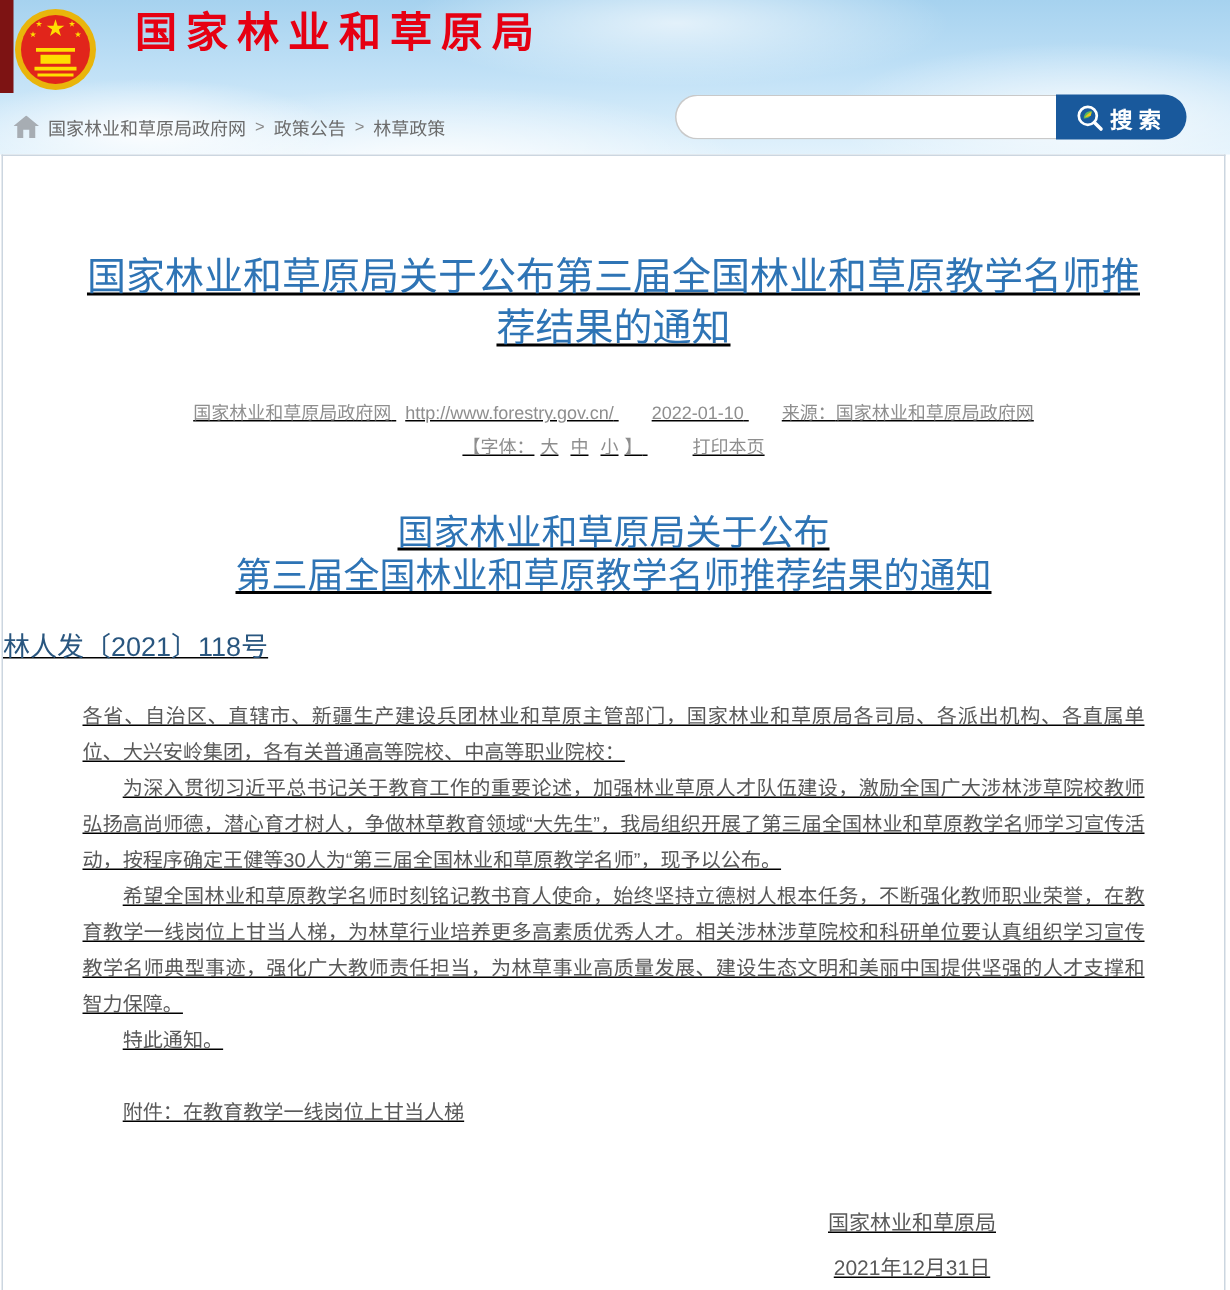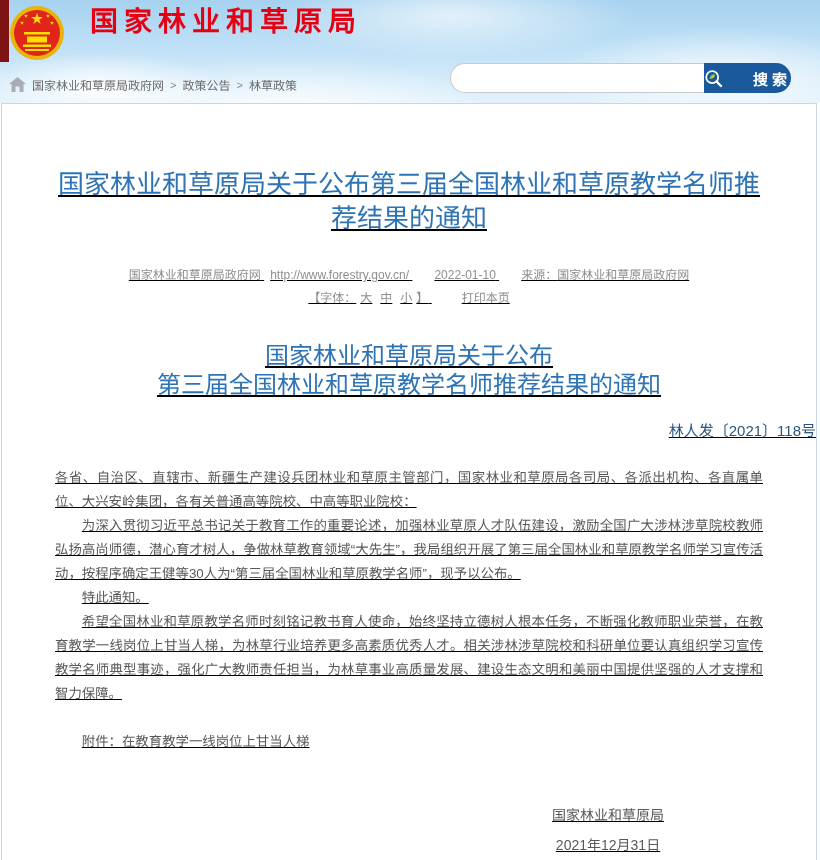--- a/index.html
+++ b/index.html
@@ -23,21 +23,21 @@
   .logo-line2{ font-size:28px; letter-spacing:12px; }
 
   .search-bar{ position:absolute; left:450px; top:63px; height:30px; display:flex; }
   .search-input{
     width:254px; height:30px; border:1px solid #c9c9c9; border-right:none;
     border-radius:15px 0 0 15px; padding:0 12px; font-size:13px; outline:none; background:#fff;
   }
   .search-button{
     width:87px; height:30px; border:none; cursor:pointer; background:#19599c;
     border-radius:0 15px 15px 0; color:#fff; font-size:15px; font-weight:bold; letter-spacing:4px;
-    display:flex; align-items:center; justify-content:space-between; gap:4px;
+    display:flex; align-items:center; justify-content:center; gap:4px;
   }
   .breadcrumb{
     position:absolute; left:9px; top:76px; display:flex; align-items:center; gap:6px;
     font-size:12px; color:#6b6b6b;
   }
   .breadcrumb a{ color:#6b6b6b; text-decoration:none; }
   .crumb-sep{ color:#8a8a8a; font-size:11px; }
 
   
   .content{
@@ -51,21 +51,21 @@
   .meta{ margin-top:29px; text-align:center; color:#8e8e8e; font-size:12px; line-height:23px; }
   .meta-row2{ text-align:center; color:#8e8e8e; font-size:12px; line-height:23px; }
   .meta .gap-l{ margin-left:22px; }
   .meta .gap-s{ margin-left:6px; }
   .font-size-link{ color:#8e8e8e; text-decoration:none; margin:0 4px; cursor:pointer; }
   .print-link{ color:#8e8e8e; text-decoration:none; margin-left:30px; cursor:pointer;text-align:right; }
   .doc-title{
     margin-top:31px; text-align:center; white-space:pre-line;
     color:#2e74b5; font-size:24px; font-weight:500; line-height:29px;
   }
-  .doc-number{ margin-top:24px; text-align:right; color:#29567f; font-size:15px; line-height:16px; }
+  .doc-number{ margin-top:24px; text-align:left; color:#29567f; font-size:18px; line-height:16px; }
 
   .article-body{ margin-top:27px; padding:0 53px; color:#595959; font-size:13.4px; line-height:24px; text-align:justify; }
   .article-body p.indent{ text-indent:2em; }
   .attachment{ text-indent:2em; margin-top:24px; }
 
   .signature{ margin:46px 152px 0 auto; width:max-content; text-align:center; color:#595959; font-size:14px; line-height:30px; }
 </style>
 </head>
 <body>
 
@@ -141,22 +141,22 @@
     </div>
 
     <h2 class="doc-title">国家林业和草原局关于公布
 第三届全国林业和草原教学名师推荐结果的通知</h2>
 
     <div class="doc-number">林人发〔2021〕118号</div>
 
     <div class="article-body">
       <p>各省、自治区、直辖市、新疆生产建设兵团林业和草原主管部门，国家林业和草原局各司局、各派出机构、各直属单位、大兴安岭集团，各有关普通高等院校、中高等职业院校：</p>
       <p class="indent">为深入贯彻习近平总书记关于教育工作的重要论述，加强林业草原人才队伍建设，激励全国广大涉林涉草院校教师弘扬高尚师德，潜心育才树人，争做林草教育领域“大先生”，我局组织开展了第三届全国林业和草原教学名师学习宣传活动，按程序确定王健等30人为“第三届全国林业和草原教学名师”，现予以公布。</p>
+      <p class="indent">希望全国林业和草原教学名师时刻铭记教书育人使命，始终坚持立德树人根本任务，不断强化教师职业荣誉，在教育教学一线岗位上甘当人梯，为林草行业培养更多高素质优秀人才。相关涉林涉草院校和科研单位要认真组织学习宣传教学名师典型事迹，强化广大教师责任担当，为林草事业高质量发展、建设生态文明和美丽中国提供坚强的人才支撑和智力保障。</p>
       <p class="indent">特此通知。</p>
-      <p class="indent">希望全国林业和草原教学名师时刻铭记教书育人使命，始终坚持立德树人根本任务，不断强化教师职业荣誉，在教育教学一线岗位上甘当人梯，为林草行业培养更多高素质优秀人才。相关涉林涉草院校和科研单位要认真组织学习宣传教学名师典型事迹，强化广大教师责任担当，为林草事业高质量发展、建设生态文明和美丽中国提供坚强的人才支撑和智力保障。</p>
       <p class="attachment">附件：在教育教学一线岗位上甘当人梯</p>
     </div>
 
     <div class="signature">
       <div>国家林业和草原局</div>
       <div>2021年12月31日</div>
     </div>
 
   </main>
 </div>

